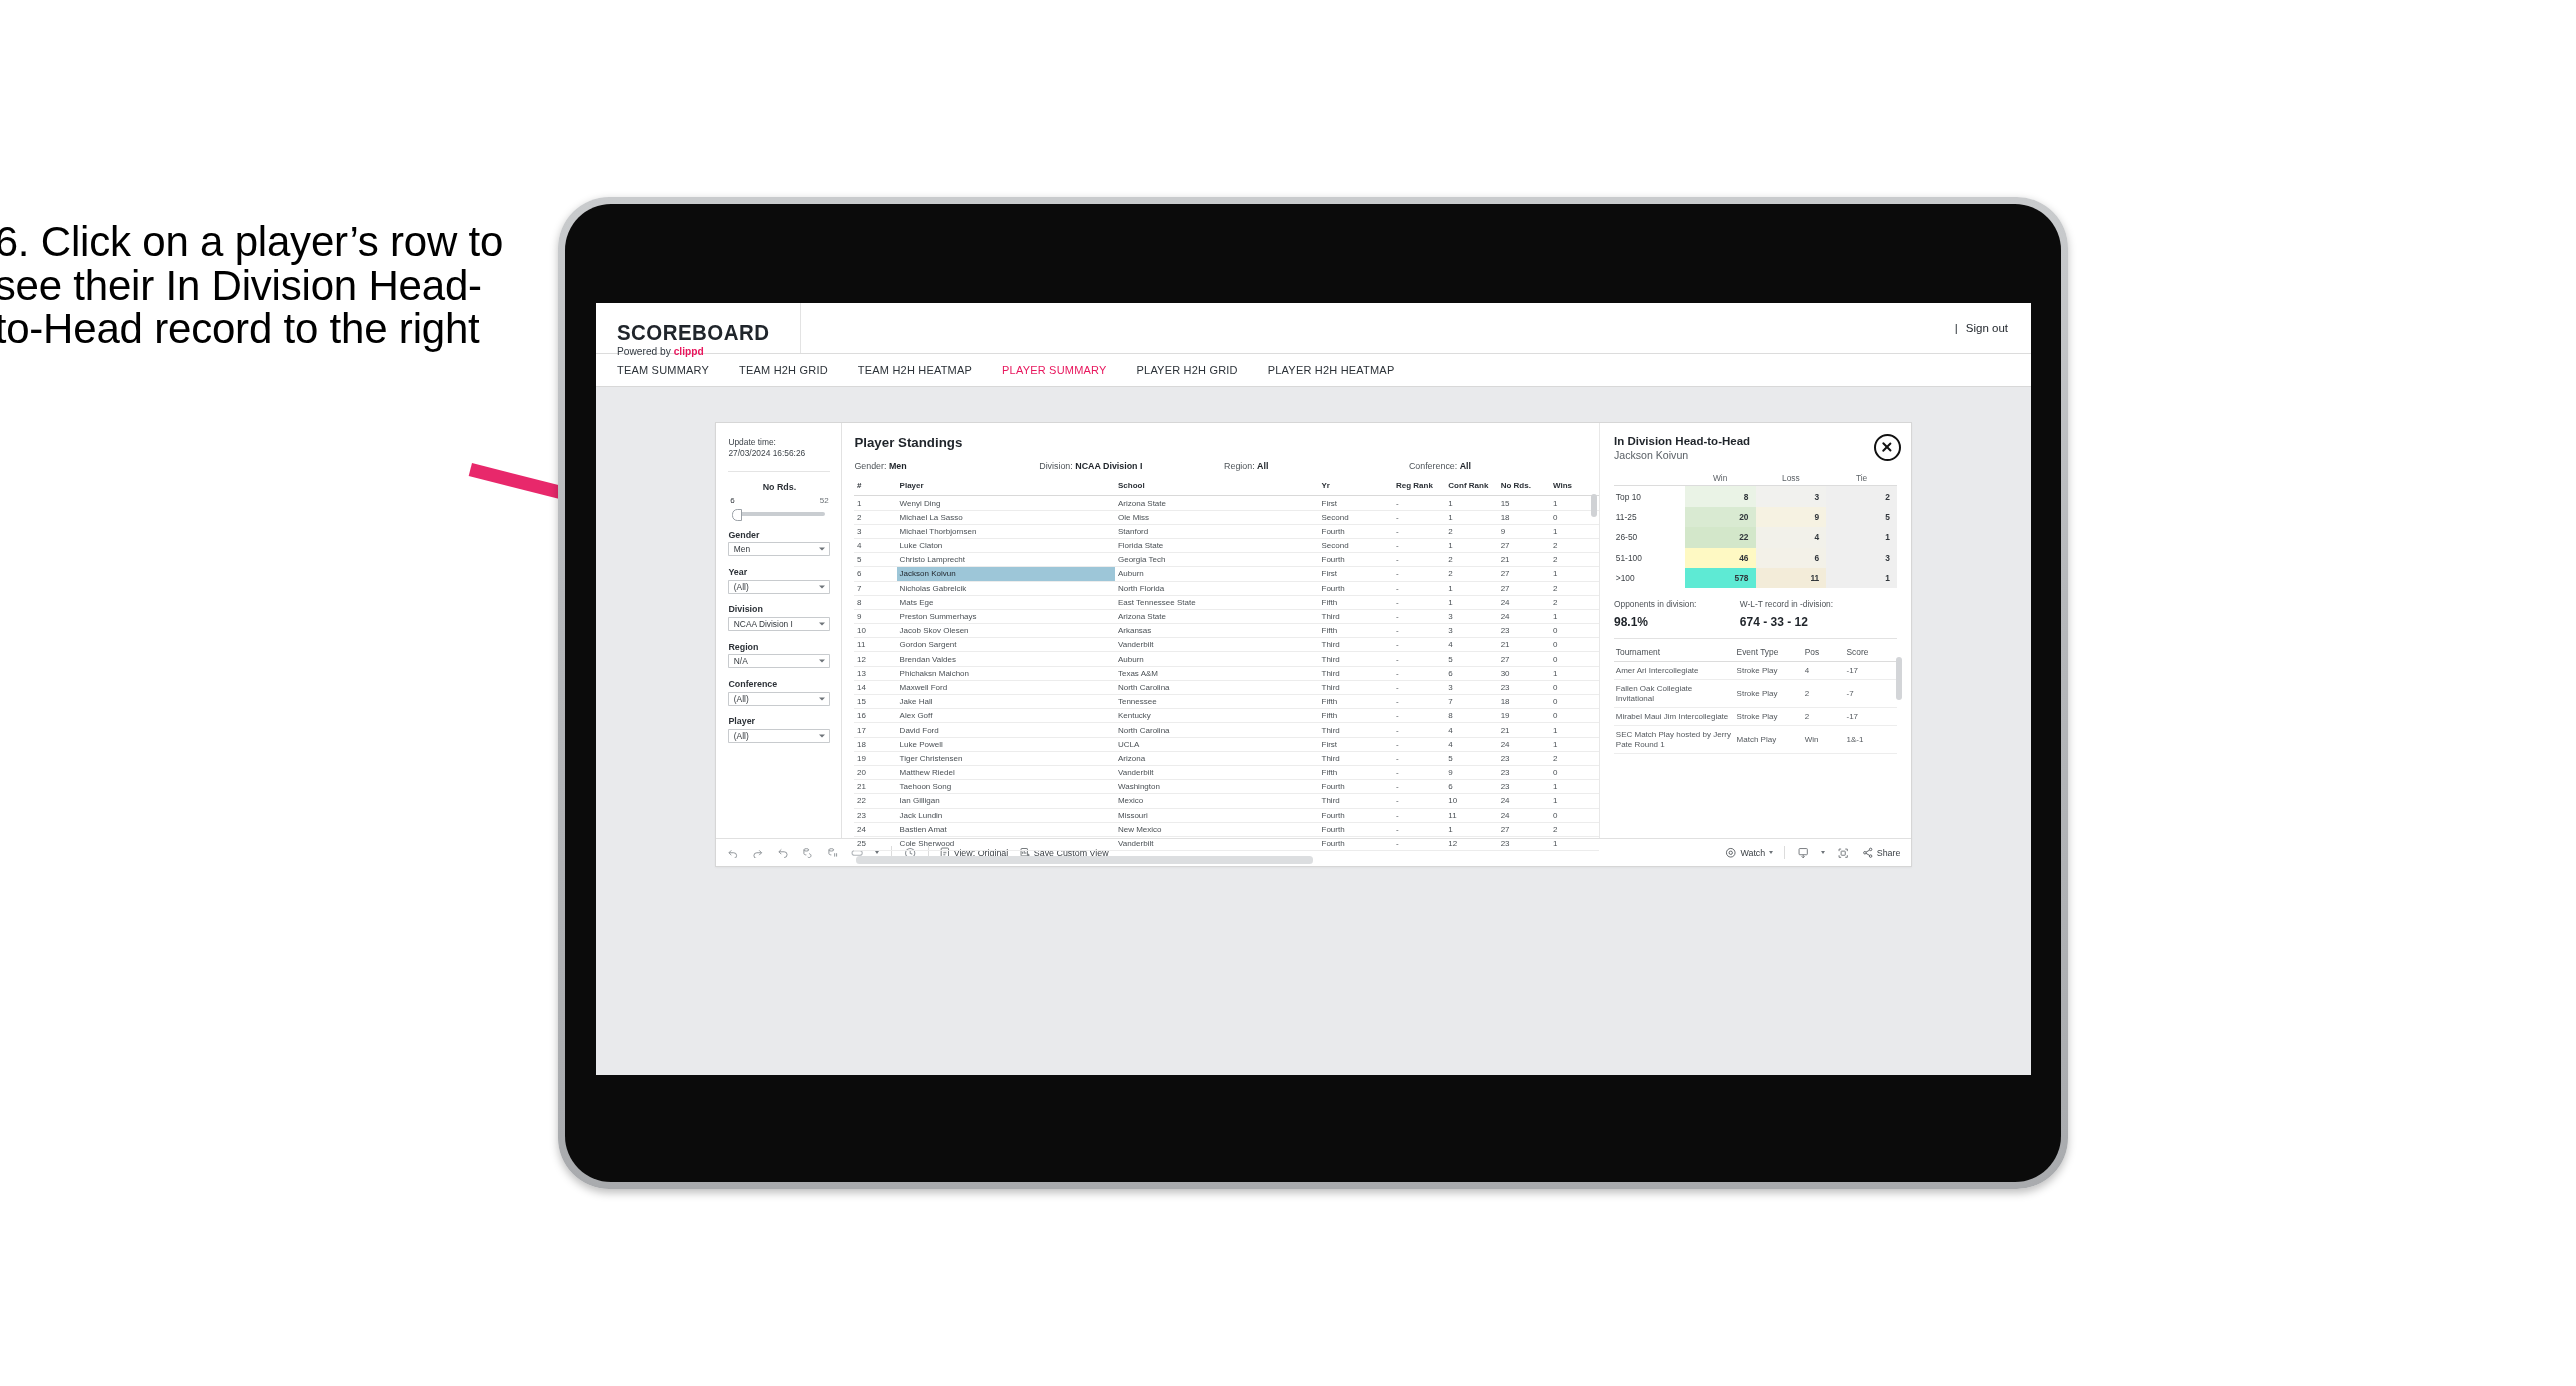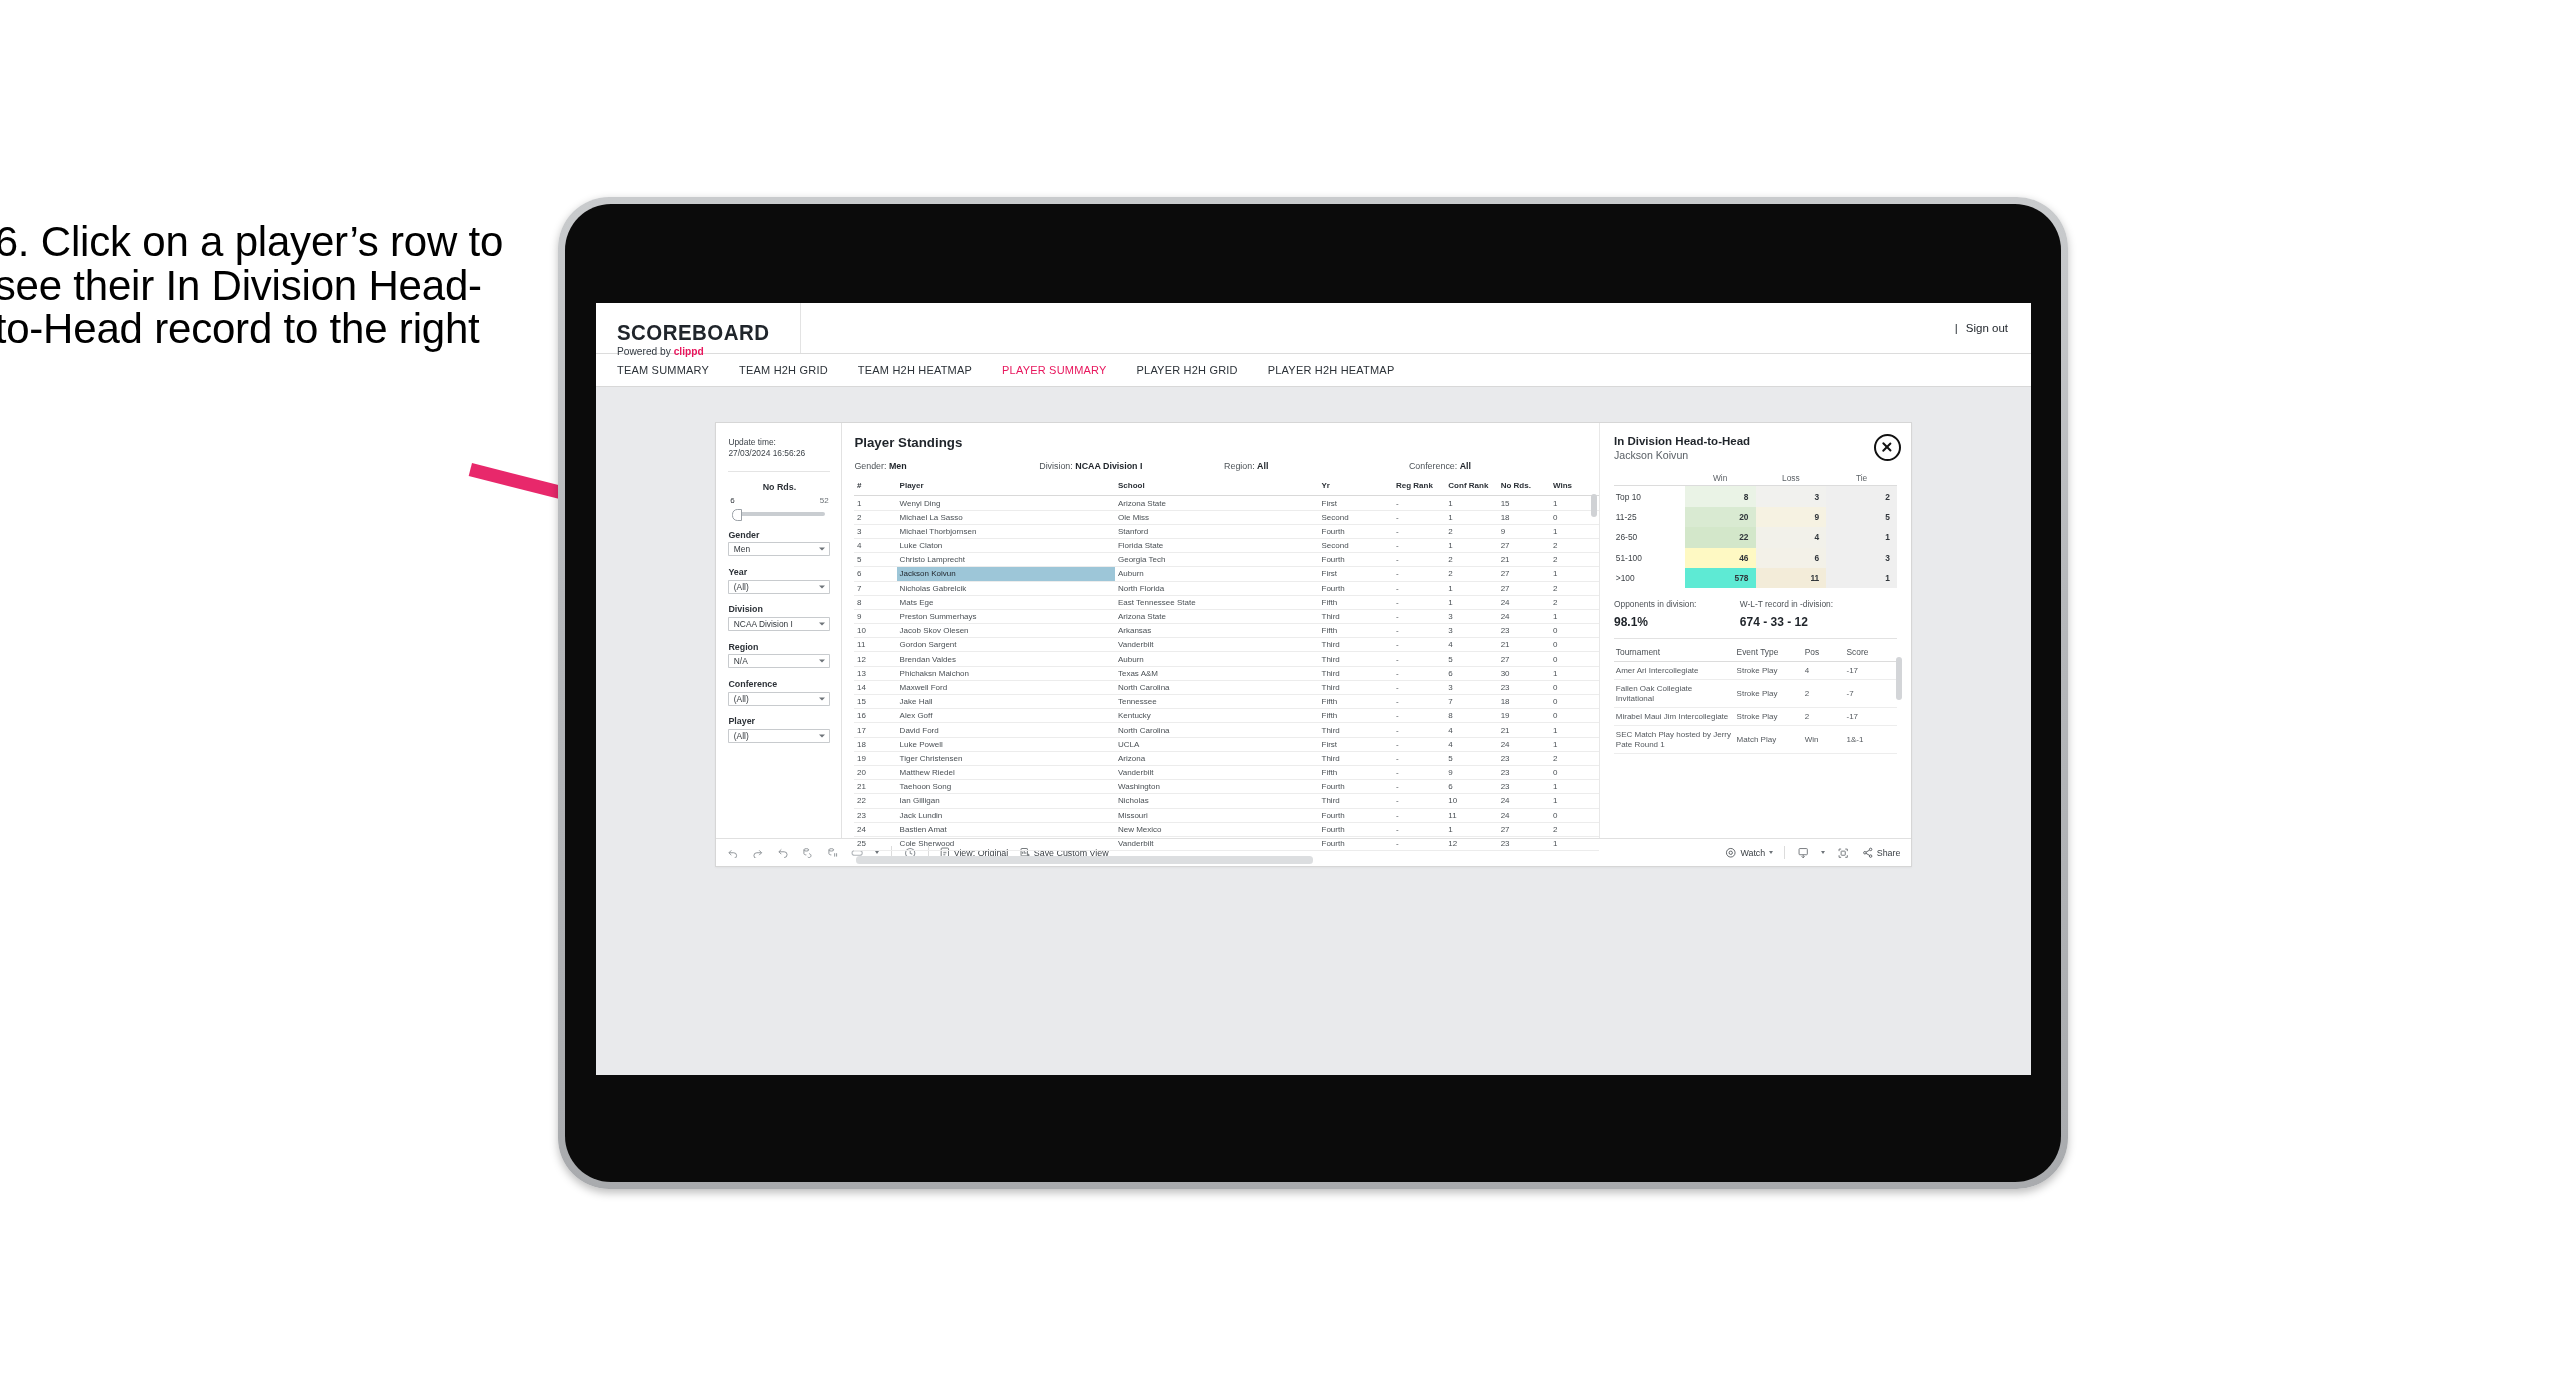--- a/index.html
+++ b/index.html
@@ -811,21 +811,21 @@
                         <td class="col-school">Washington</td>
                         <td class="col-yr">Fourth</td>
                         <td class="col-reg">-</td>
                         <td class="col-conf">6</td>
                         <td class="col-nords">23</td>
                         <td class="col-wins">1</td>
                       </tr>
                       <tr>
                         <td class="col-rank">22</td>
                         <td class="col-player player-cell">Ian Gilligan</td>
-                        <td class="col-school">Nicholas</td>
+                        <td class="col-school">Mexico</td>
                         <td class="col-yr">Third</td>
                         <td class="col-reg">-</td>
                         <td class="col-conf">10</td>
                         <td class="col-nords">24</td>
                         <td class="col-wins">1</td>
                       </tr>
                       <tr>
                         <td class="col-rank">23</td>
                         <td class="col-player player-cell">Jack Lundin</td>
                         <td class="col-school">Missouri</td>

